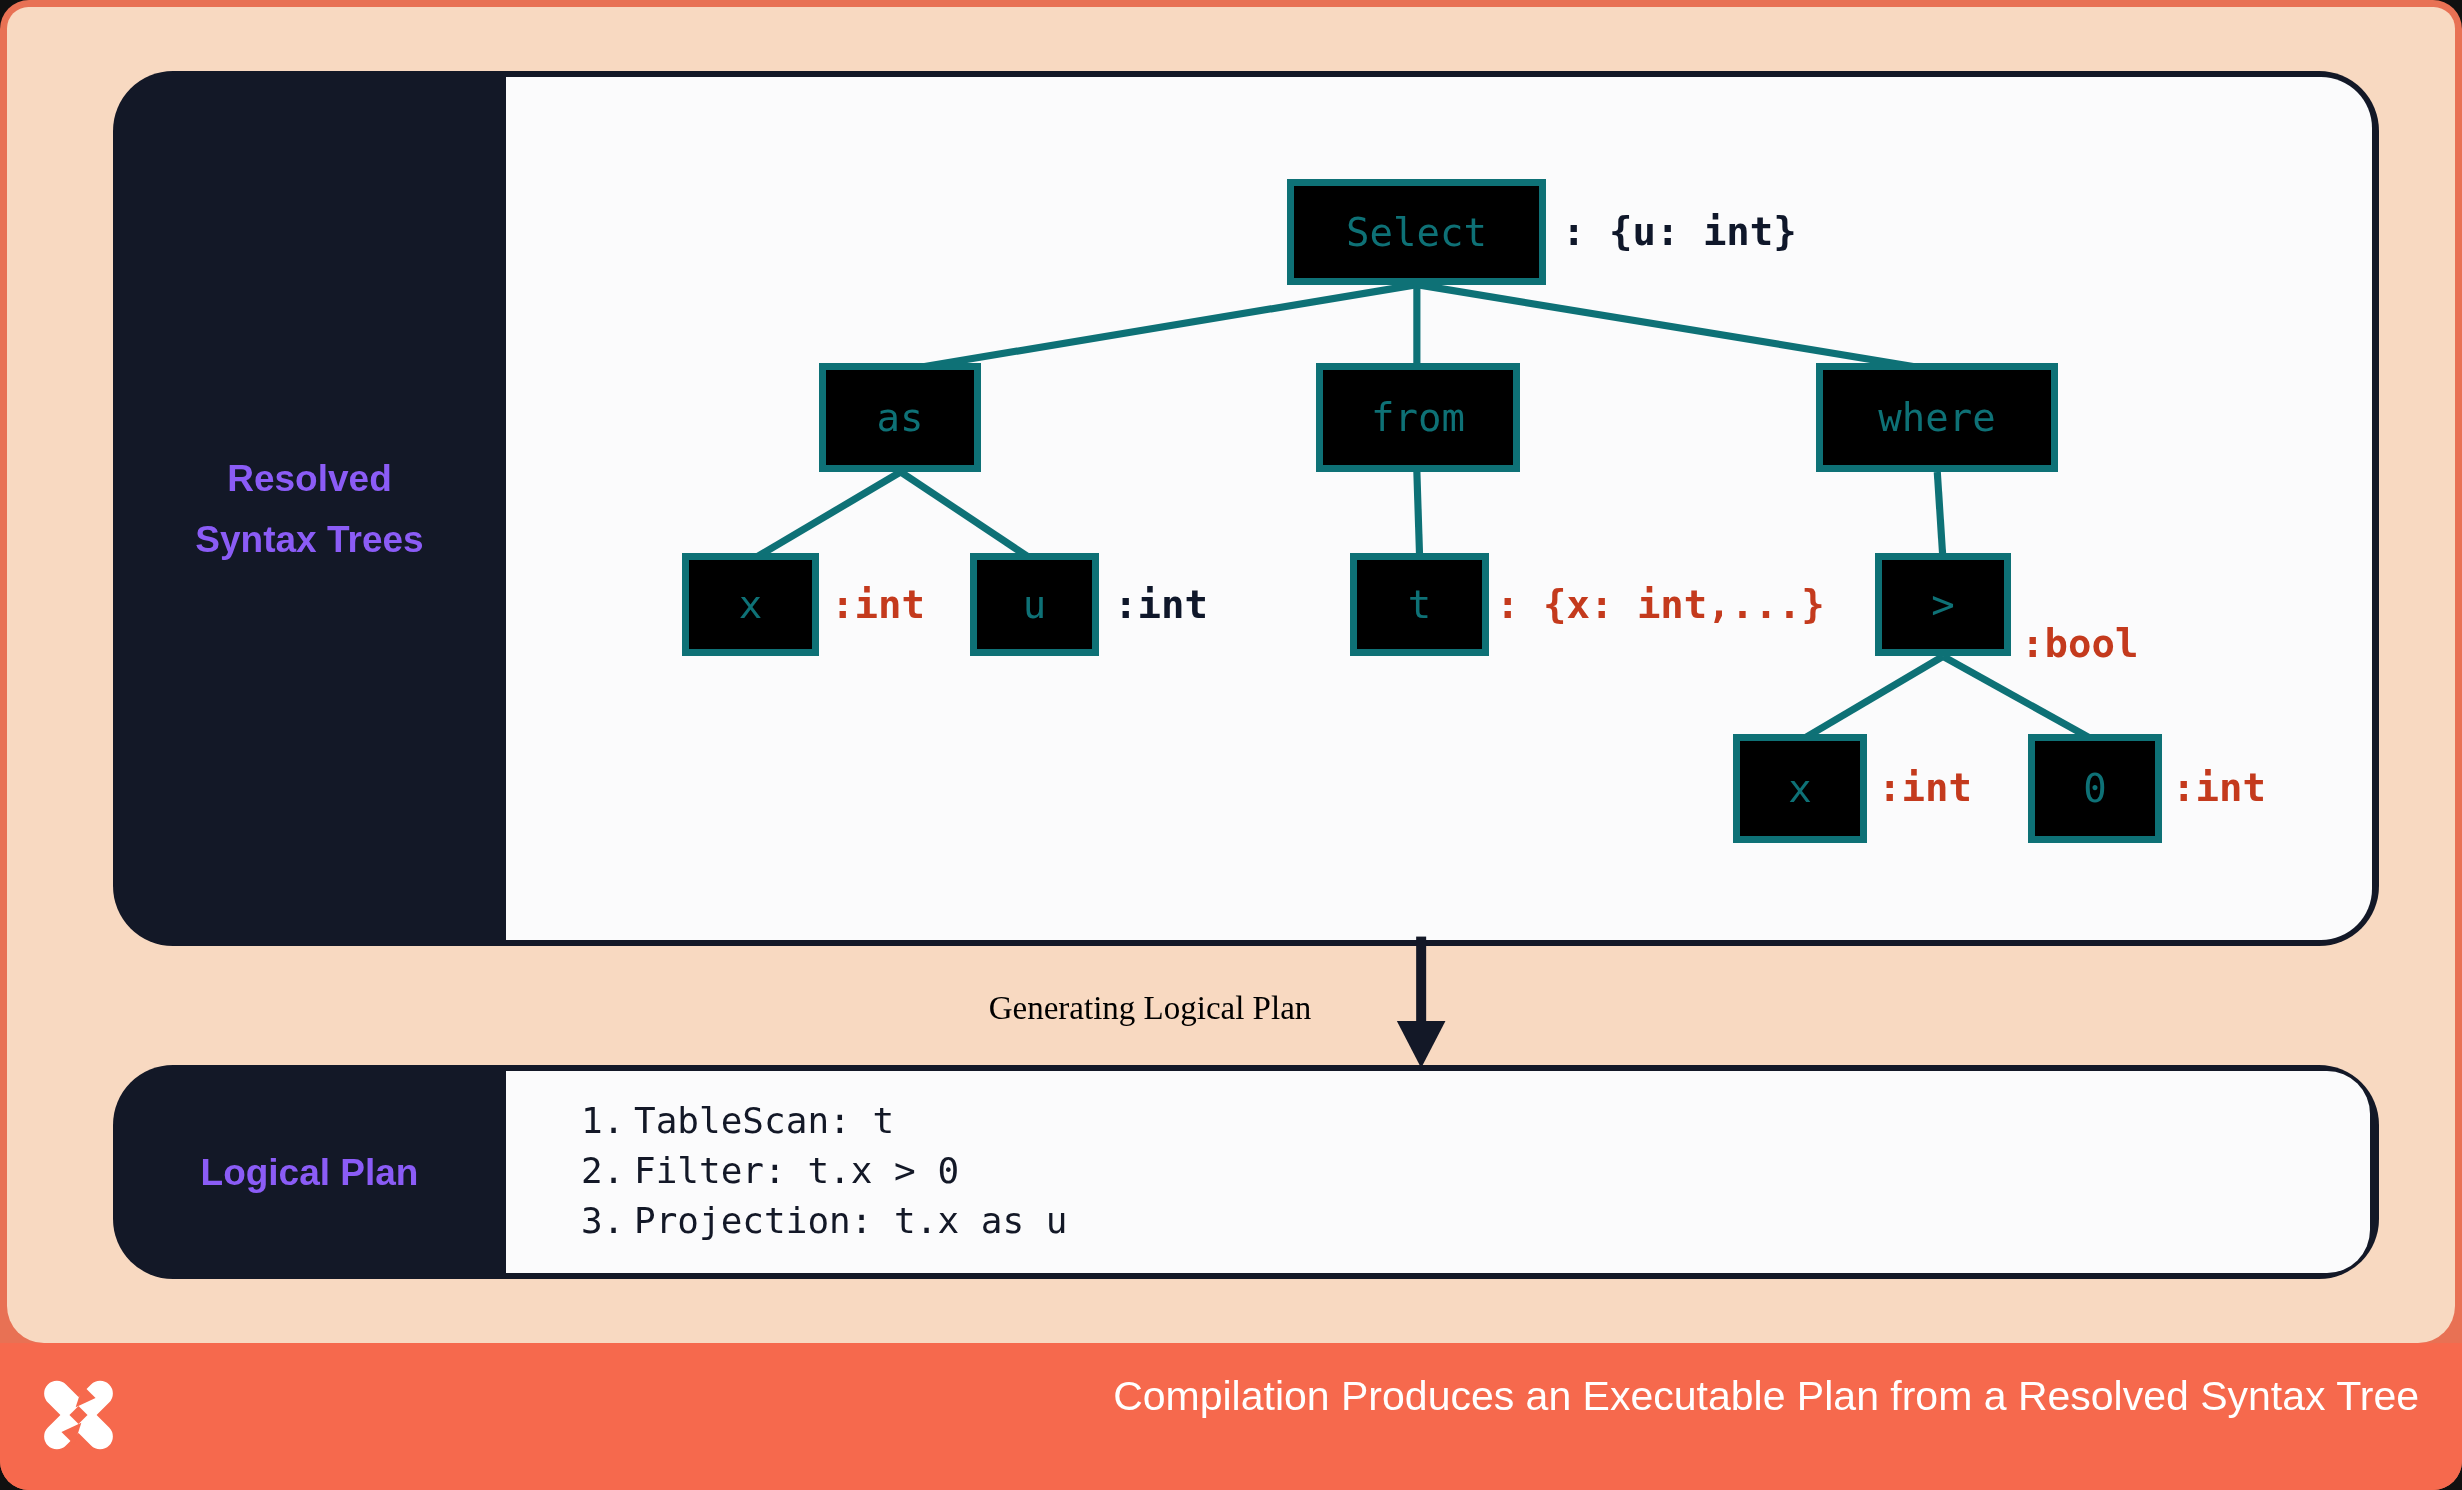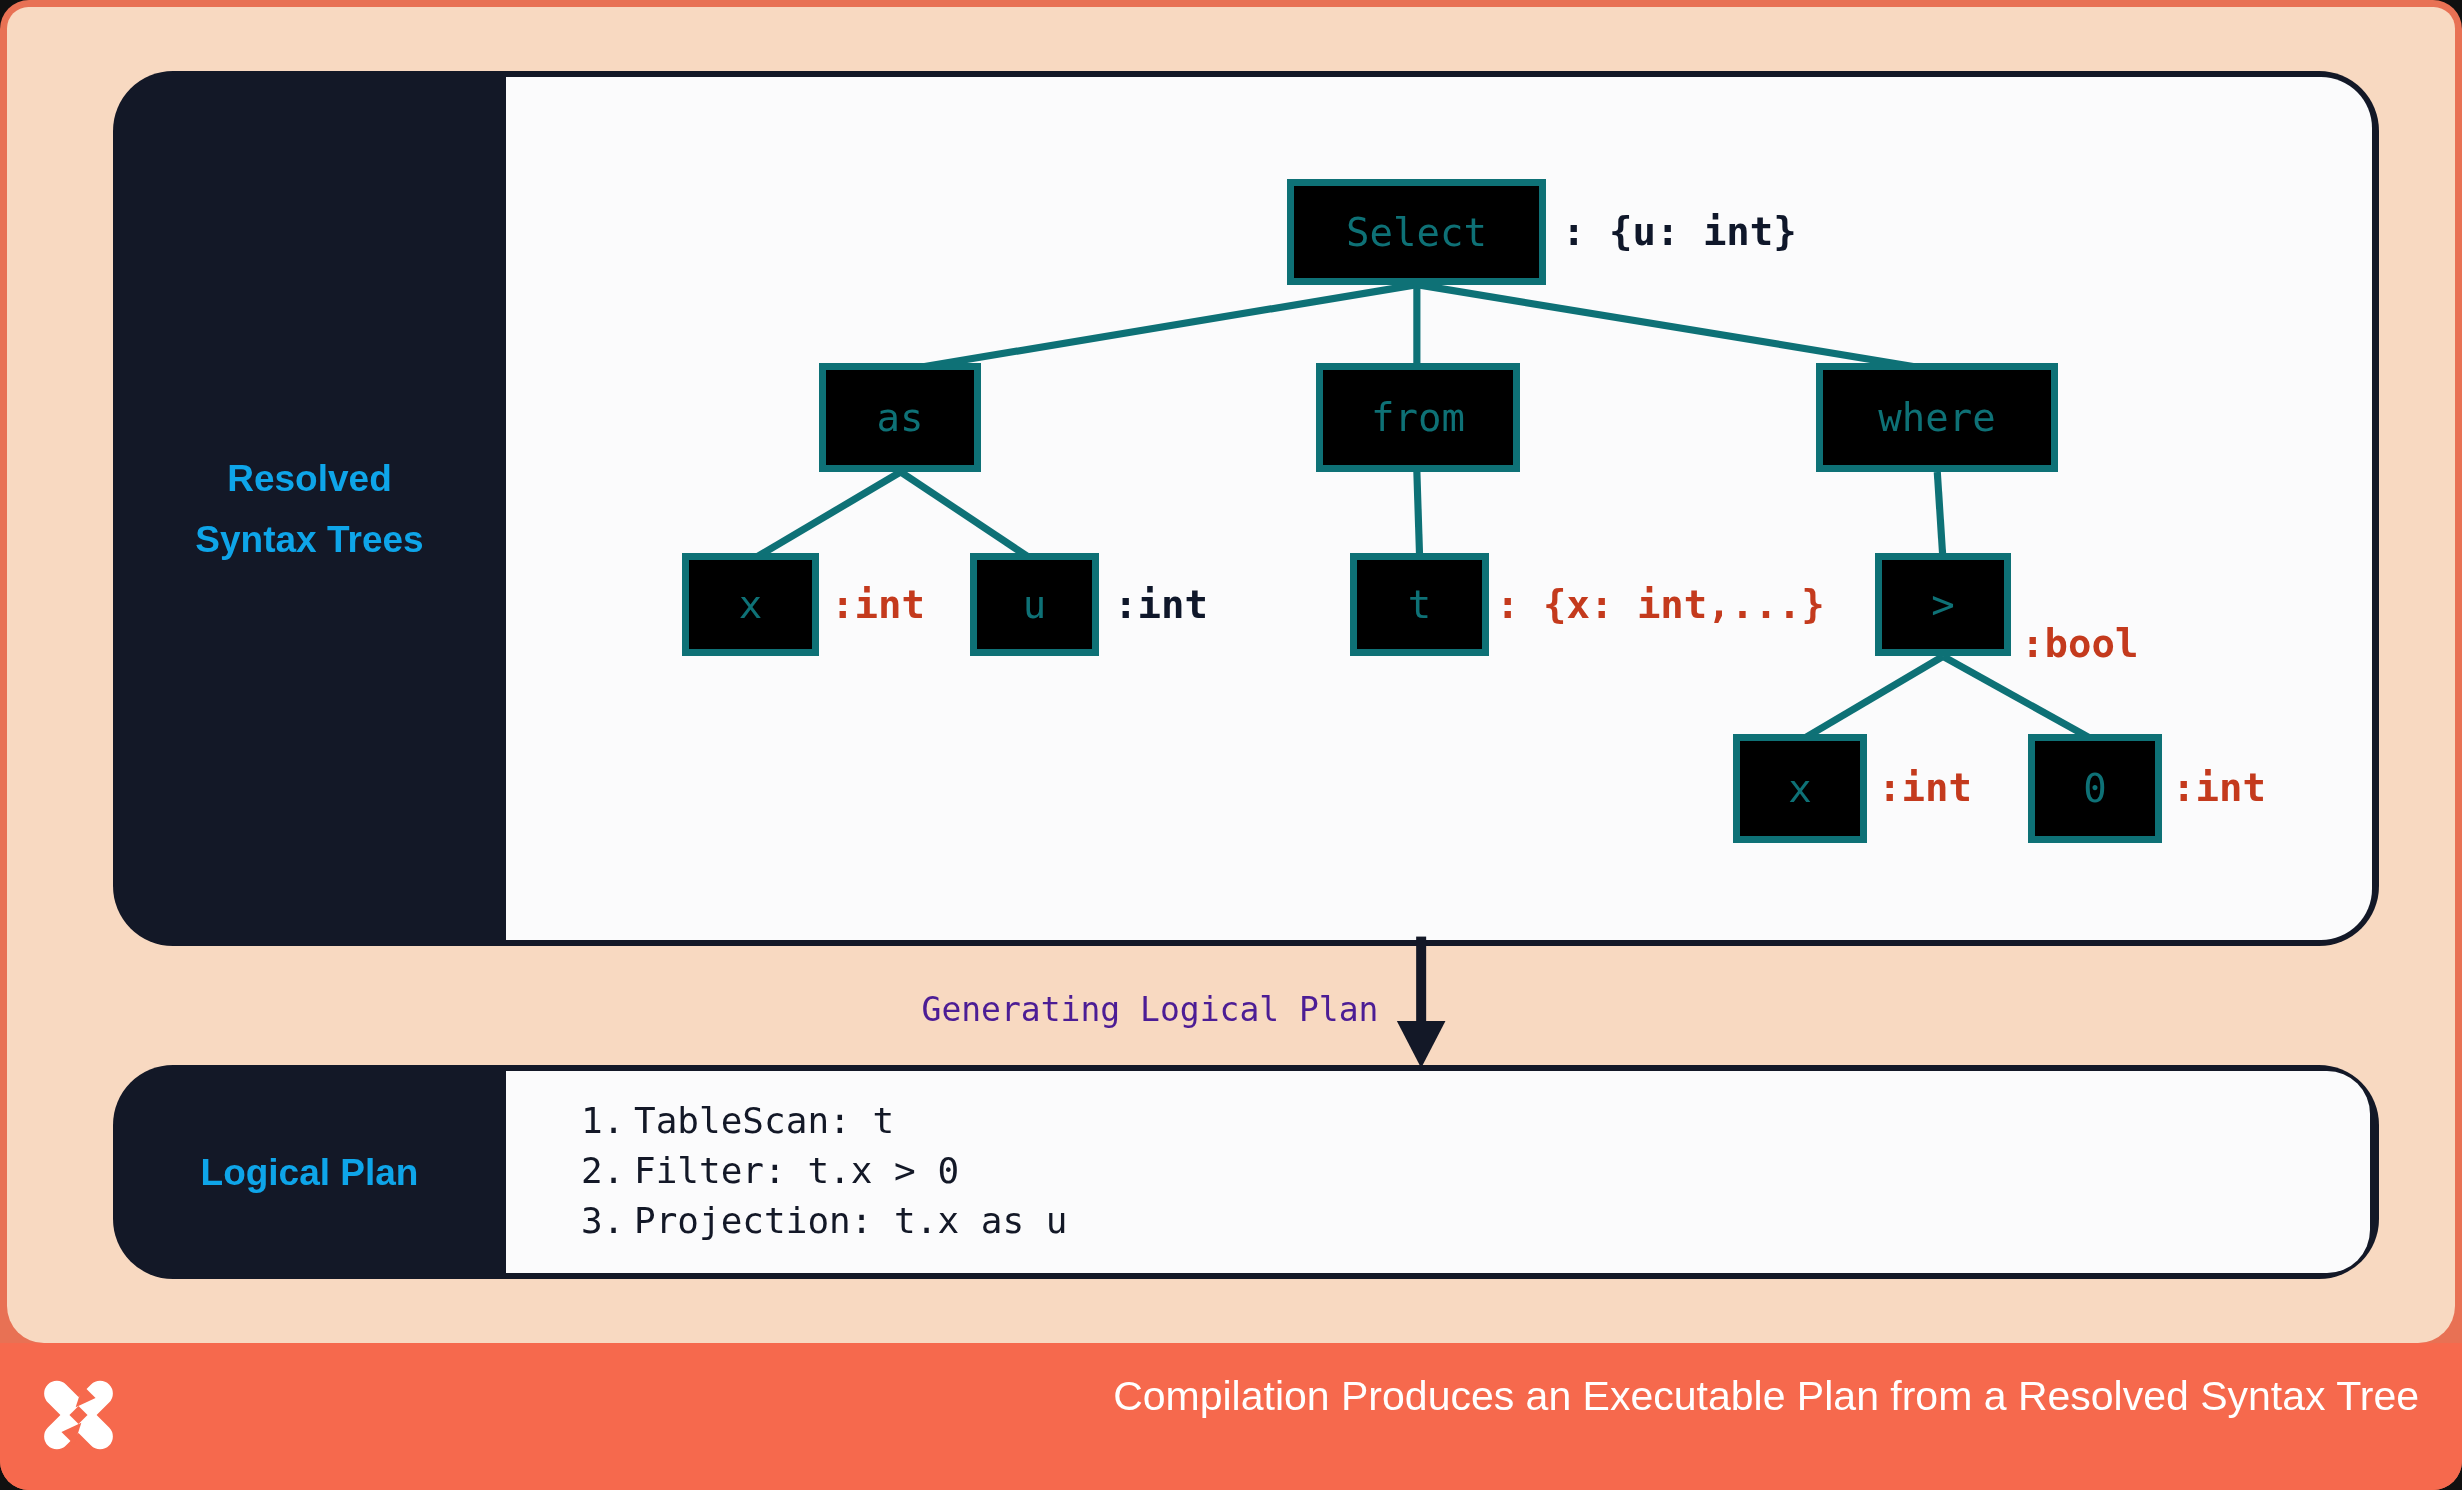--- a/index.html
+++ b/index.html
@@ -12,30 +12,30 @@
   .peach{position:absolute;left:7.1px;top:7.1px;width:2448px;height:1336px;
     background:#f8d9c1;border-radius:21.4px 21.4px 37px 37px;}
   .panel{position:absolute;background:#131827;border-radius:60px;}
   .panel-top{left:113px;top:71px;width:2266px;height:875px;}
   .panel-lp{left:113px;top:1065px;width:2266px;height:214px;}
   .panel-inner{position:absolute;background:#fbfbfc;}
   .panel-top .panel-inner{left:393px;top:5.7px;right:7.1px;bottom:5.7px;border-radius:0 51px 51px 0;}
   .panel-lp  .panel-inner{left:393px;top:5.7px;right:8.6px;bottom:5.7px;border-radius:0 43px 43px 0;}
   .side-label{position:absolute;left:0;top:0;width:393px;height:100%;
     display:flex;flex-direction:column;align-items:center;justify-content:center;
-    color:#0ea5e9;font-weight:bold;font-size:37px;line-height:61px;text-align:center;}
+    color:#8b5cf6;font-weight:bold;font-size:37px;line-height:61px;text-align:center;}
   .edges{position:absolute;left:0;top:0;width:2462px;height:1490px;pointer-events:none;}
   .node{position:absolute;box-sizing:border-box;border:7.1px solid #0e7176;background:#000000;
     display:flex;align-items:center;justify-content:center;
     color:#0e7176;font-size:39px;}
   .type{position:absolute;font-weight:bold;font-size:39px;line-height:40px;white-space:pre;}
   .type.red{color:#c43a1d;}
   .type.navy{color:#0f172a;}
   .transition-label{position:absolute;top:990px;left:1150px;transform:translateX(-50%);
-    color:#4c1d95;font-size:33px;white-space:nowrap;}
+    color:#000000;font-size:33px;white-space:nowrap;font-family:Liberation Serif, serif;}
   .lp-list{position:absolute;left:468px;top:31px;color:#131827;font-size:36px;line-height:50px;}
   .lp-row{white-space:pre;}
   .lp-num{display:inline-block;width:53px;}
   .footer{position:absolute;left:0;top:1343px;width:2462px;height:147px;background:#f6694d;
     border-radius:0 0 26px 26px;display:flex;align-items:center;}
   .footer-title{position:absolute;right:43px;top:0;height:106px;display:flex;align-items:center;
     color:#ffffff;font-weight:normal;font-size:41px;}
   .logo{position:absolute;left:43px;top:1378px;width:71px;height:74px;}
 </style>
 </head>

